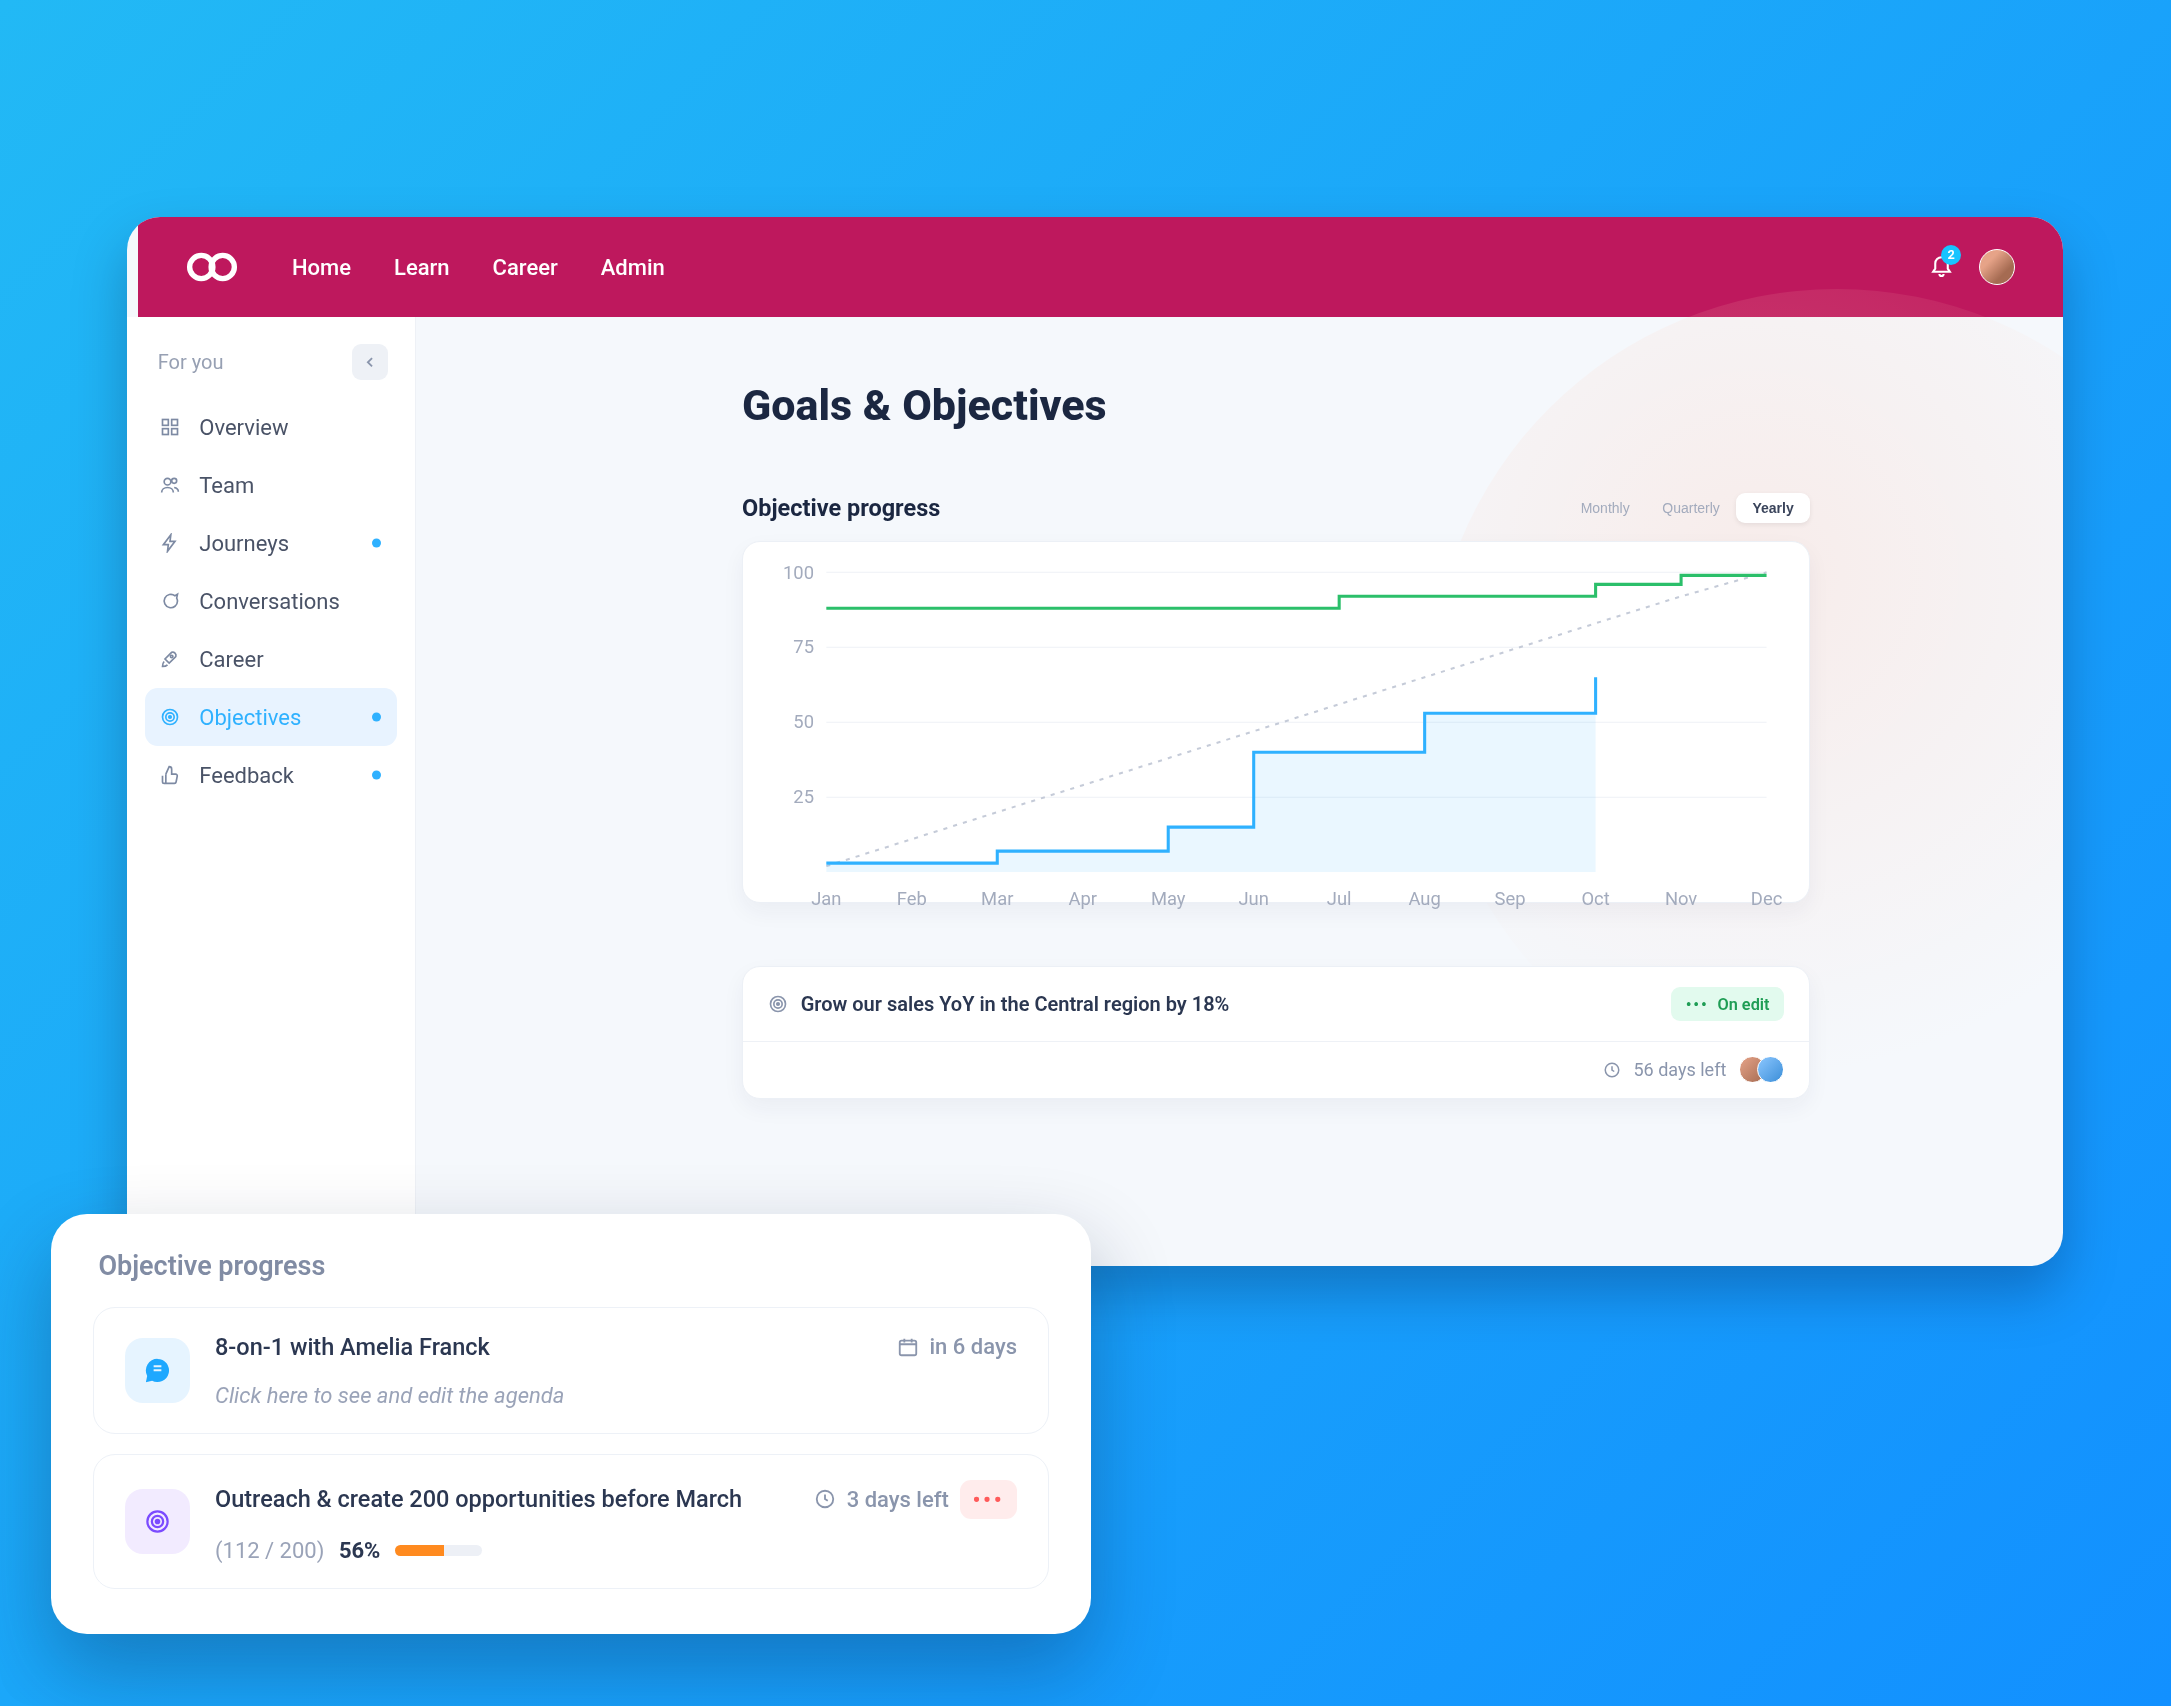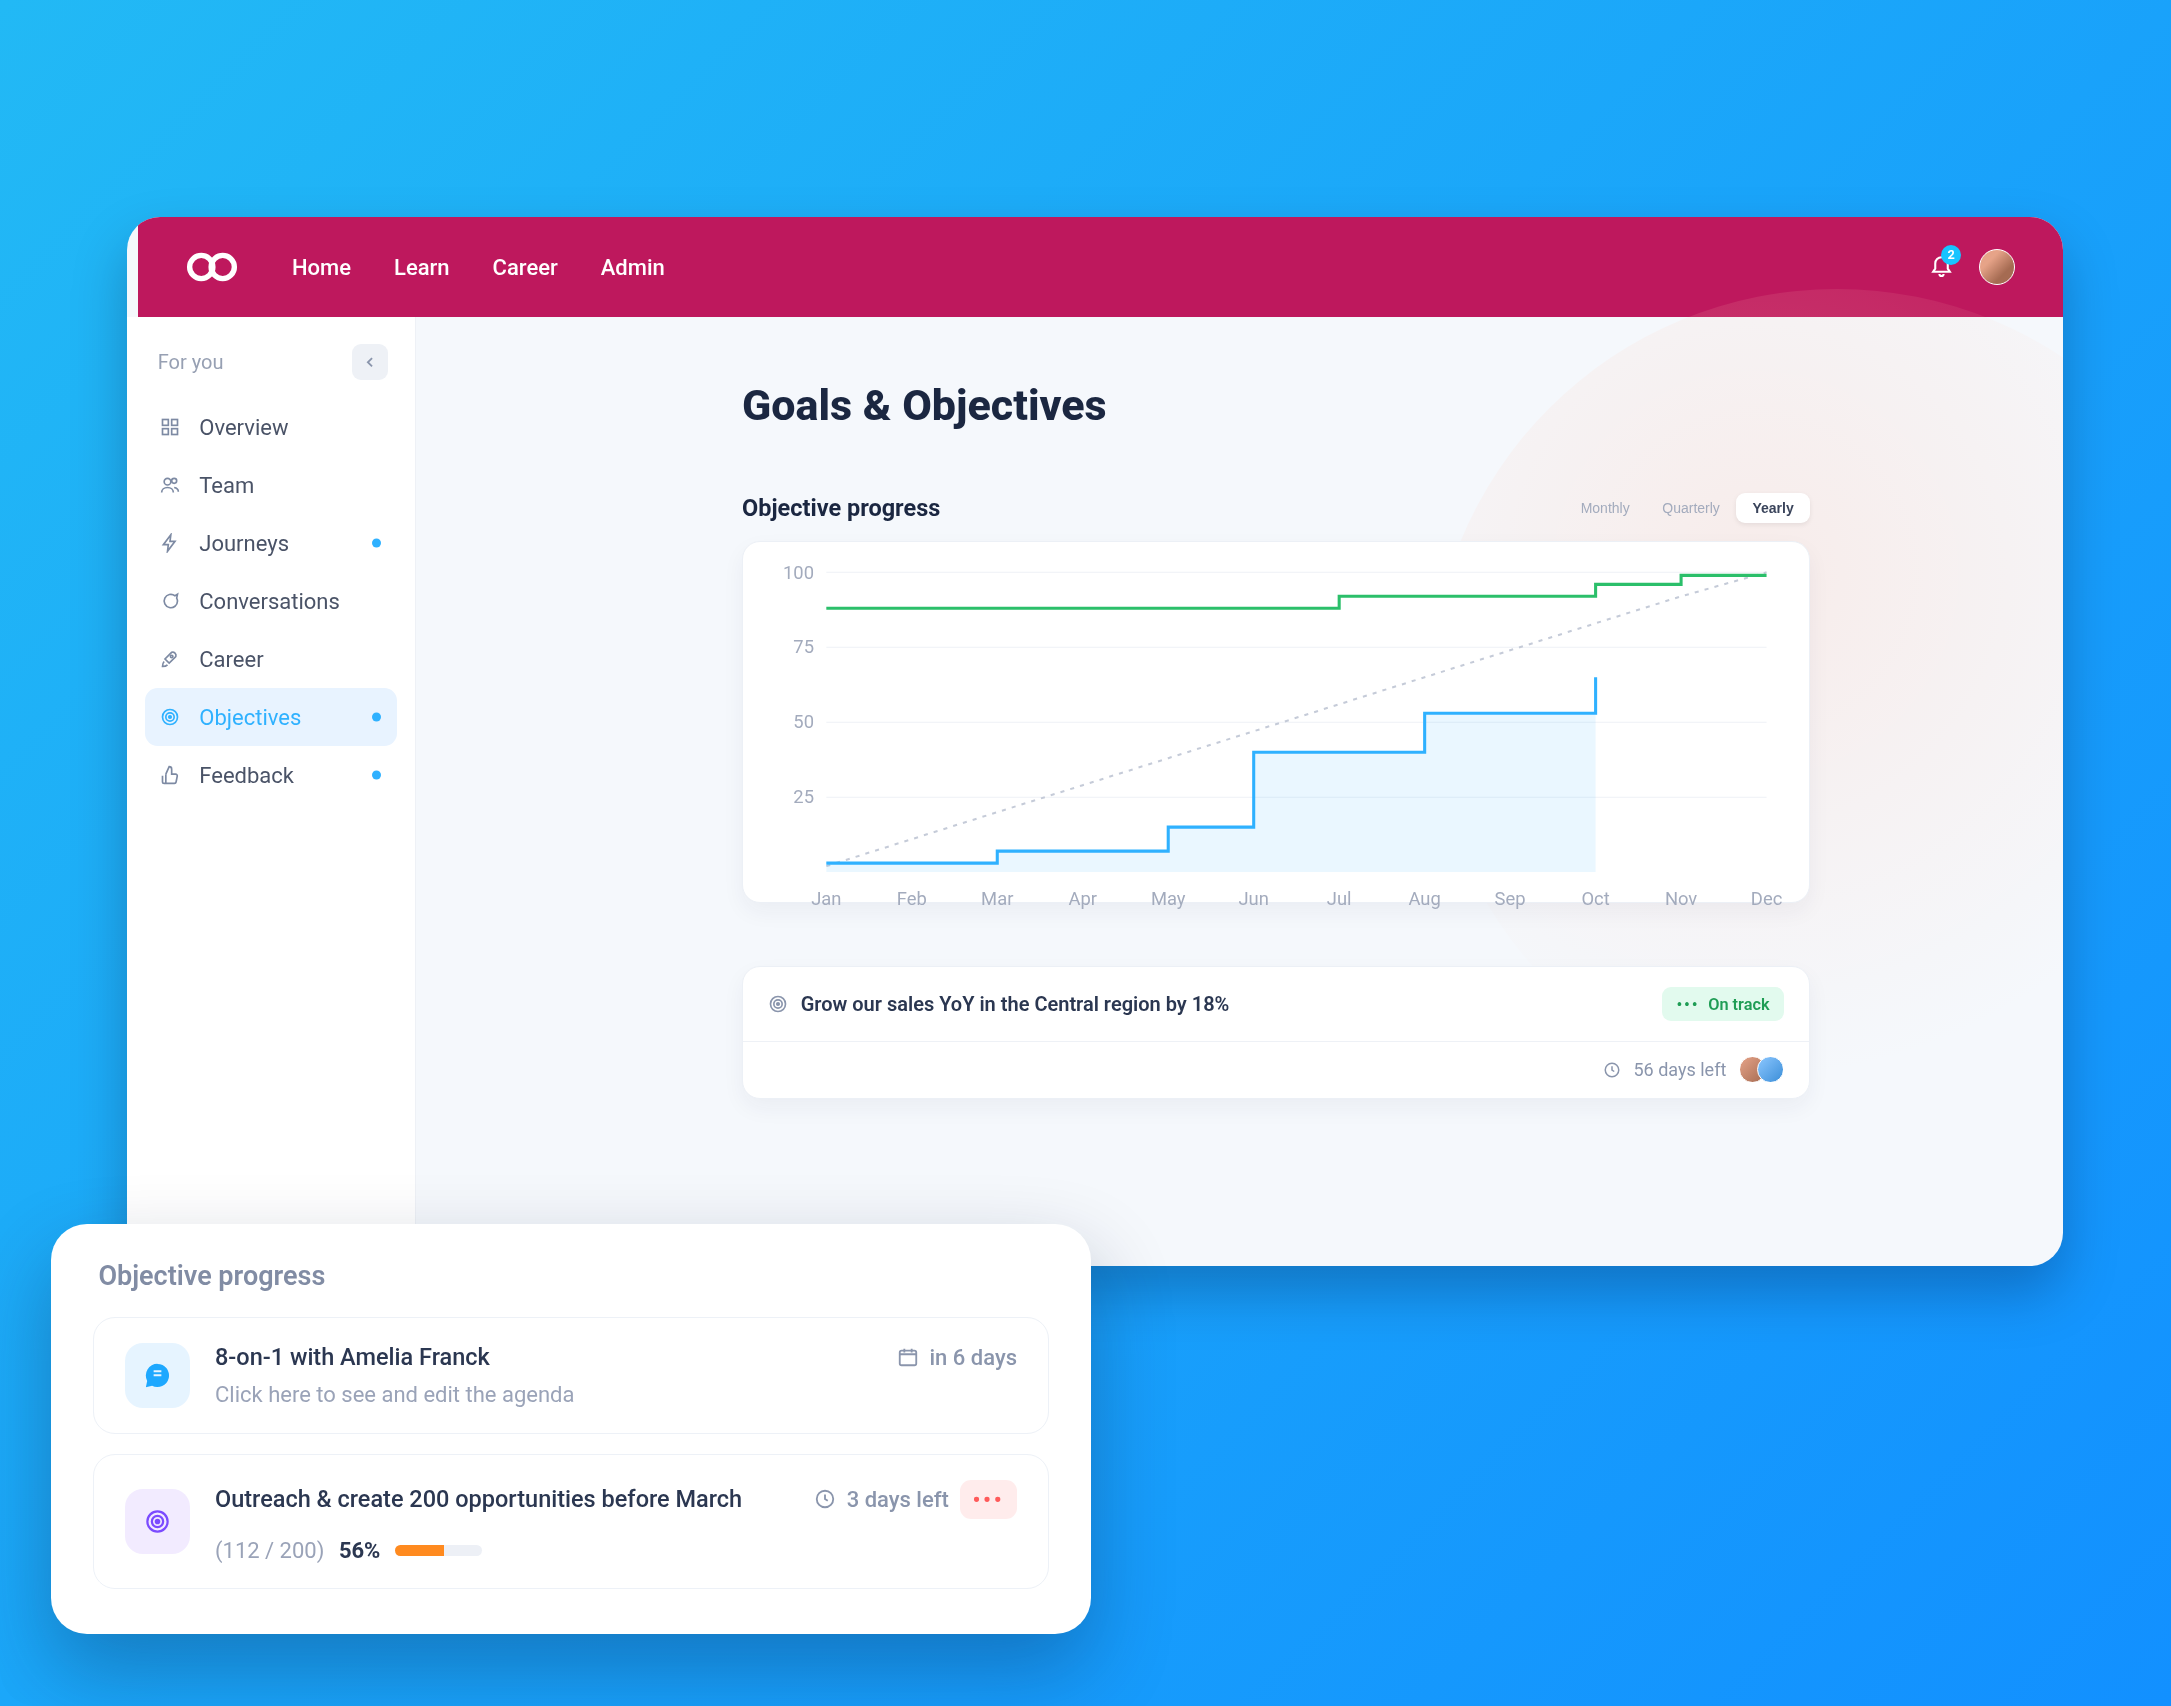--- a/index.html
+++ b/index.html
@@ -167,21 +167,21 @@
   .w-ico {
     width:65px; height:65px; border-radius:18px;
     display:flex; align-items:center; justify-content:center;
     flex-shrink:0;
   }
   .w-ico.blue  { background:#e6f4ff; color:#1ea8ff; }
   .w-ico.purple{ background:#f2ebff; color:#7b4bff; }
   .w-body { flex:1; }
   .w-line1 { display:flex; align-items:center; gap:12.7px; font-size:23.5px; color:#2b3751; font-weight:500;}
   .w-right { margin-left:auto; display:flex; align-items:center; gap:11px; color:#8a95ac; font-size:22px; }
-  .w-sub { color:#9aa3b8; font-size:22px; margin-top:11px; }
+  .w-sub { color:#9aa3b8; font-size:22px; margin-top:22px;font-style:italic; }
   .w-line2 { display:flex; align-items:center; gap:14.5px; margin-top:19px; font-size:22px; }
   .muted { color:#9aa3b8; }
   .strong { color:#2b3751; font-weight:700;}
   .pbar { width:87px; height:11px; border-radius:5.4px; background:#edf0f6; overflow:hidden; }
   .pbar > span { display:block; height:100%; background:#ff8a1f; }
   .alert-pill {
     background:rgba(255,99,99,.12);
     border-radius:11px; padding:7.2px 12.7px; color:#ff5a5a; font-weight:700; letter-spacing:2.7px;
   }
 </style>
@@ -349,21 +349,21 @@
             <span class="ico">
               <svg width="20" height="20" viewBox="0 0 24 24" fill="none" stroke="currentColor" stroke-width="2">
                   <circle cx="12" cy="12" r="9"></circle>
                   <circle cx="12" cy="12" r="5"></circle>
                   <circle cx="12" cy="12" r="1.5" fill="currentColor"></circle>
                 </svg>
             </span>
             <span>Grow our sales YoY in the Central region by 18%</span>
             <span class="status-pill">
               <span class="dots">•••</span>
-              <span>On track</span>
+              <span>On edit</span>
             </span>
           </div>
           <div class="obj-row2">
             <svg width="18" height="18" viewBox="0 0 24 24" fill="none" stroke="#8a95ac" stroke-width="2">
                 <circle cx="12" cy="12" r="9"></circle>
                 <path d="M12 7v5l3 2"></path>
               </svg>
             <span>56 days left</span>
             <span class="avatar-stack">
               <span class="mini-avatar"></span>

